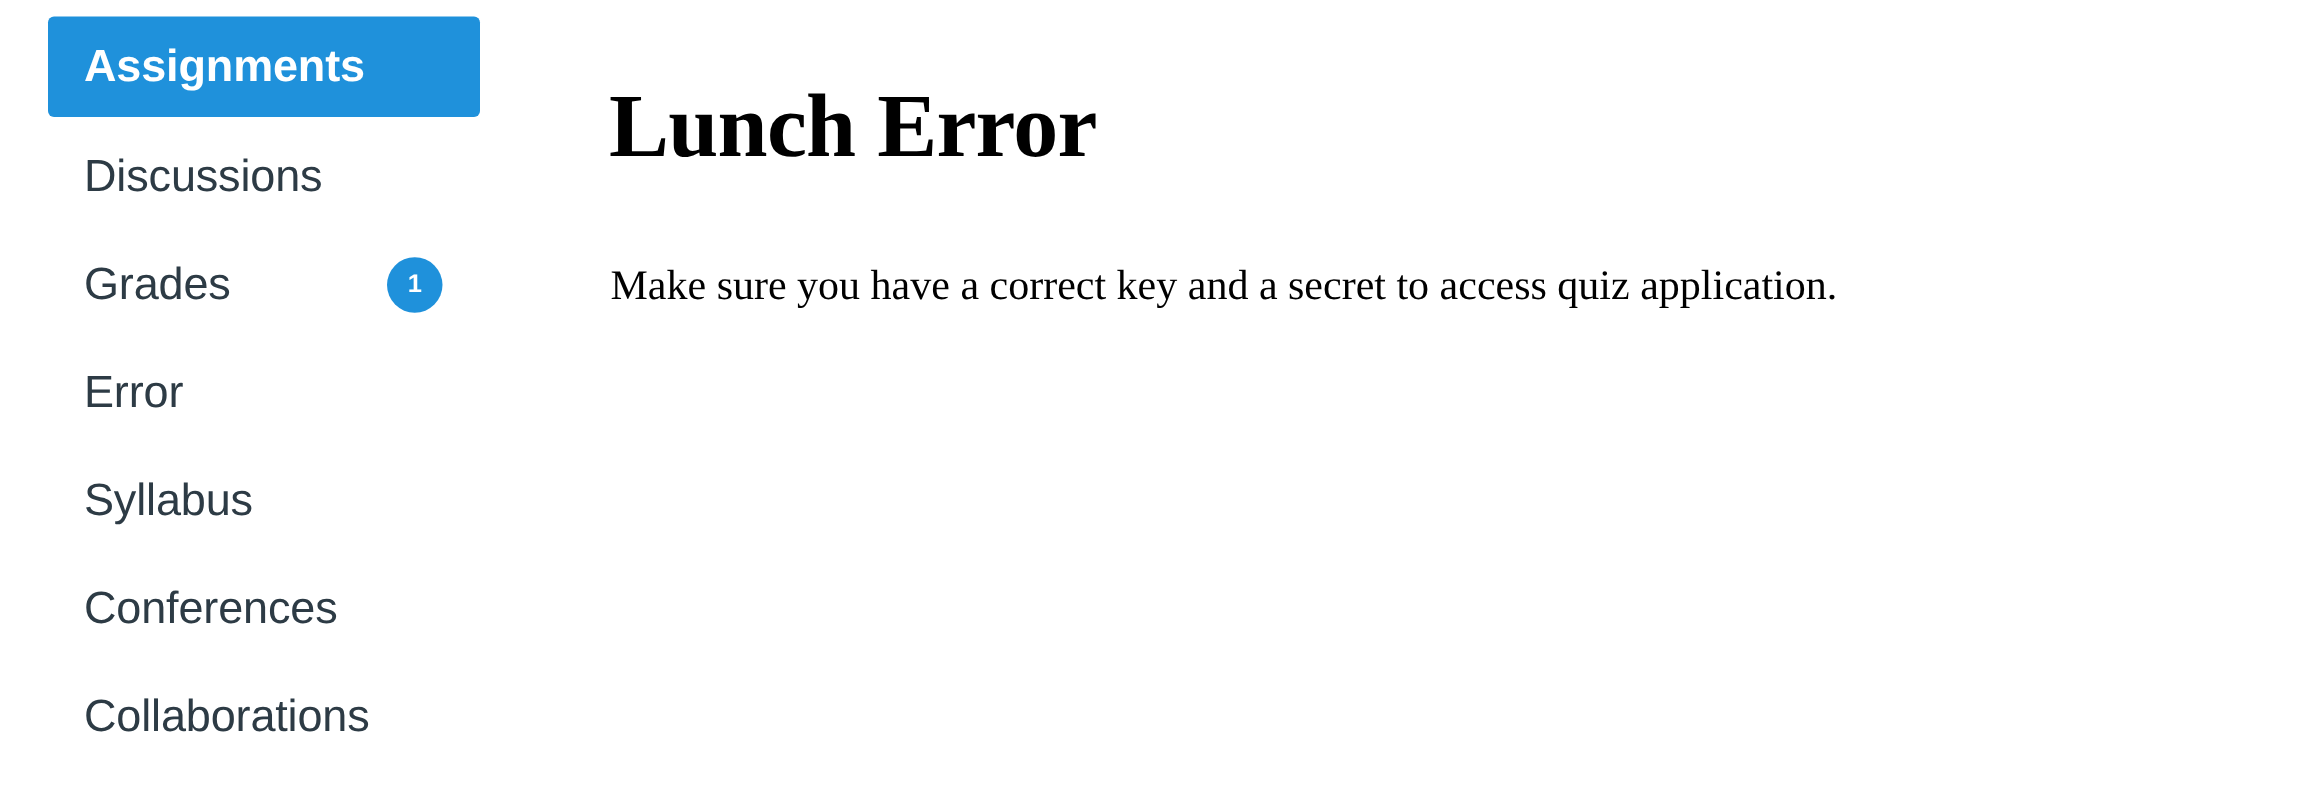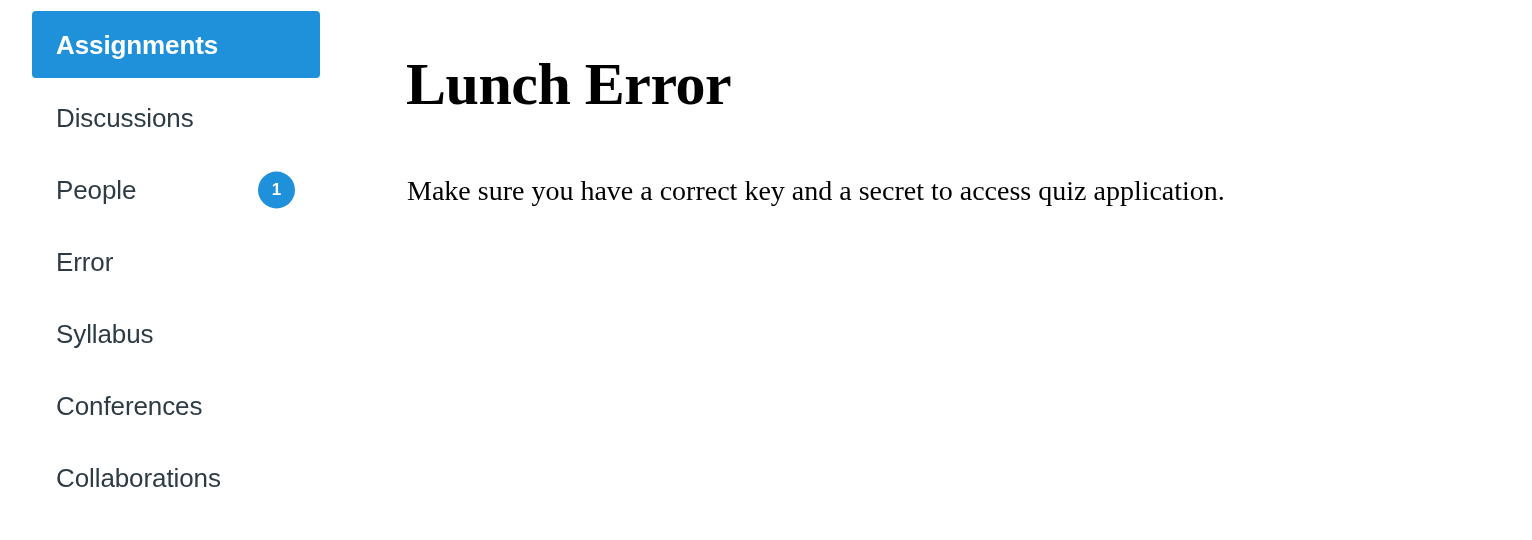--- a/index.html
+++ b/index.html
@@ -36,21 +36,21 @@
     height: 67px;
     display: flex;
     align-items: center;
     box-sizing: border-box;
     padding: 0 0 0 24px;
     border-radius: 4px;
     text-decoration: none;
   }
   .nav-item .nav-label {
     font-family: "Liberation Sans", sans-serif;
-    font-size: 26px;
+    font-size: 30px;
     line-height: 34px;
     color: #2d3b45;
     font-weight: 400;
     letter-spacing: -0.1px;
     white-space: nowrap;
   }
   .nav-item.active {
     background: #1f91db;
   }
   .nav-item.active .nav-label {
@@ -120,21 +120,21 @@
   <nav class="course-nav">
     <a class="nav-item active" style="top:11px;">
       <span class="nav-label">Assignments</span>
     </a>
 
     <a class="nav-item" style="top:84px;">
       <span class="nav-label">Discussions</span>
     </a>
 
     <a class="nav-item" style="top:156px;">
-      <span class="nav-label">People</span>
+      <span class="nav-label">Grades</span>
       <span class="nav-badge">1</span>
     </a>
 
     <a class="nav-item" style="top:228px;">
       <span class="nav-label">Error</span>
     </a>
 
     <a class="nav-item" style="top:372px;">
       <span class="nav-label">Conferences</span>
     </a>

